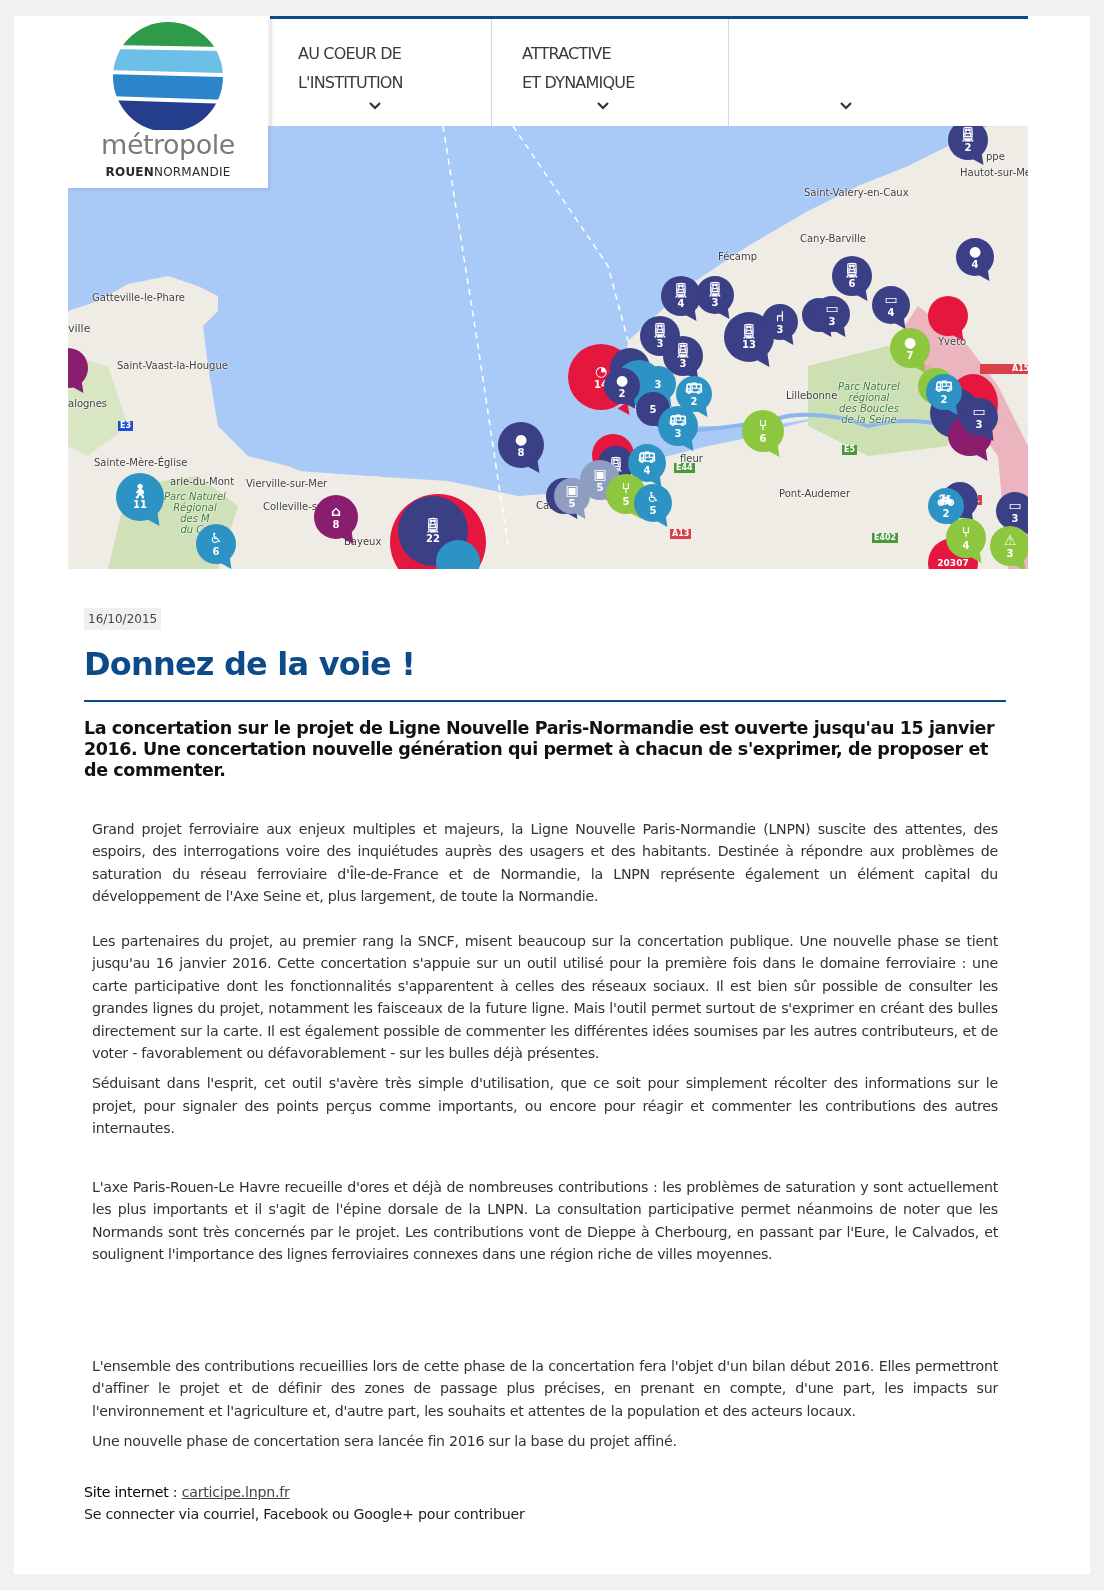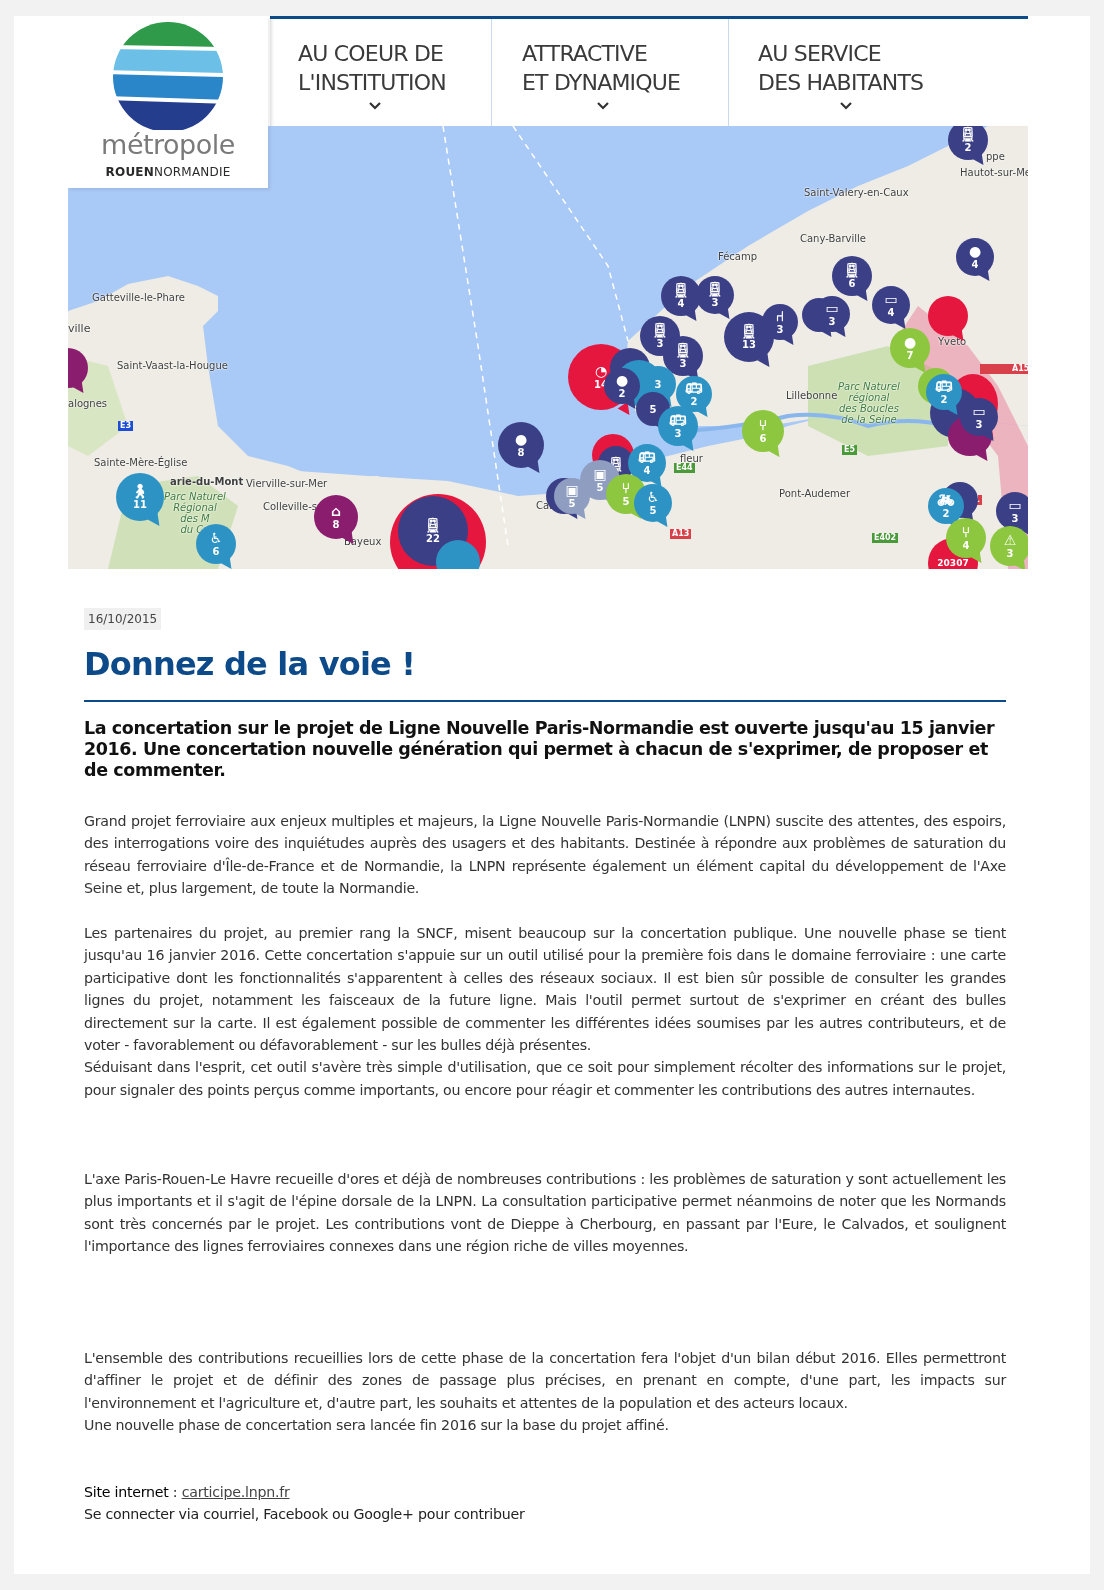--- a/index.html
+++ b/index.html
@@ -43,21 +43,21 @@
     box-shadow: inset 4px 0 4px -3px rgba(0,0,0,0.15);
   }
   .nav-item {
     position: relative; height: 107px; border-right: 1px solid #c9daf0;
     padding-top: 20px; cursor: pointer;
   }
   .nav-item:nth-child(1) { width: 222px; padding-left: 28px; }
   .nav-item:nth-child(2) { width: 237px; padding-left: 30px; }
   .nav-item:nth-child(3) { width: 299px; padding-left: 29px; border-right: none; }
   .nav-label {
-    font-family: "DejaVu Sans", sans-serif; font-size: 22px; line-height: 29px;
+    font-family: "DejaVu Sans", sans-serif; font-size: 16px; line-height: 29px;
     color: #3a3a3a; letter-spacing: -0.8px; white-space: pre-line; display: block;
   }
   .chev {
     position: absolute; top: 80px; width: 14px; height: 14px;
   }
   .nav-item:nth-child(1) .chev { left: 98px; }
   .nav-item:nth-child(2) .chev { left: 104px; }
   .nav-item:nth-child(3) .chev { left: 110px; }
   
   .map {
@@ -103,21 +103,21 @@
     position: absolute; left: 84px; top: 700px; width: 922px; height: 2px; background: #0d4a8a;
   }
   .lead {
     position: absolute; left: 84px; top: 718px; width: 922px; font-size: 17.5px;
     line-height: 21px; color: #111; font-weight: bold; letter-spacing: -0.4px;
   }
   .body {
     position: absolute; left: 84px; width: 922px; font-size: 14.2px; line-height: 22.4px;
     color: #333; text-align: justify; letter-spacing: -0.25px;
   }
-  .body p { margin: 0; }
+  .body p { margin: 8px; }
   .body p.last { text-align-last: left; }
   .p1 { top: 810px; }
   .p2 { top: 922px; }
   .p3 { top: 1168px; }
   .p4 { top: 1347px; }
   .site {
     position: absolute; left: 84px; top: 1481px; font-size: 14.2px; line-height: 22.4px; color: #222;
     letter-spacing: -0.25px;
   }
   .site .lbl { color: #000; }
@@ -157,22 +157,20 @@
       </svg>
   </div>
   <div class="nav-item">
     <span class="nav-label">ATTRACTIVE
 ET DYNAMIQUE</span>
     <svg class="chev" viewBox="0 0 14 14">
         <path d="M2 4 L7 9 L12 4" fill="none" stroke="#333" stroke-width="2.2"></path>
       </svg>
   </div>
   <div class="nav-item">
-    <span class="nav-label">AU SERVICE
-DES HABITANTS</span>
     <svg class="chev" viewBox="0 0 14 14">
         <path d="M2 4 L7 9 L12 4" fill="none" stroke="#333" stroke-width="2.2"></path>
       </svg>
   </div>
 </nav>
 
 <div class="map">
   <svg width="960" height="443" viewBox="0 0 960 443">
     <rect width="960" height="443" fill="#a9c9f6"></rect>
 
@@ -192,21 +190,21 @@
     <path d="M445 0 L540 140 L560 215" stroke="#ffffff" stroke-width="1.5" stroke-dasharray="6 5" fill="none"></path>
 
     <path d="M850 180 L900 220 L930 260 L950 300 L960 320 L960 443 L940 443 L930 330 L900 290 L860 250 L830 210 Z" fill="#ea7c98" opacity="0.5"></path>
   </svg>
 
   <span class="map-label" style="left:24px;top:166px;">Gatteville-le-Phare</span>
   <span class="map-label" style="left:0px;top:196px;font-size:11px;">ville</span>
   <span class="map-label" style="left:32px;top:234px;margin-left:17px;">Saint-Vaast-la-Hougue</span>
   <span class="map-label" style="left:0px;top:272px;">alognes</span>
   <span class="map-label" style="left:26px;top:331px;">Sainte-Mère-Église</span>
-  <span class="map-label" style="left:102px;top:350px;font-weight:bold;">arie-du-Mont</span>
+  <span class="map-label" style="left:102px;top:350px;">arie-du-Mont</span>
   <span class="map-label" style="left:178px;top:352px;">Vierville-sur-Mer</span>
   <span class="map-label" style="left:195px;top:367px;margin-top:8px;">Colleville-su</span>
   <span class="map-label" style="left:276px;top:410px;">Bayeux</span>
   <span class="map-label" style="left:468px;top:374px;">Cabourg</span>
   <span class="map-label" style="left:650px;top:125px;">Fécamp</span>
   <span class="map-label" style="left:736px;top:61px;">Saint-Valery-en-Caux</span>
   <span class="map-label" style="left:732px;top:107px;">Cany-Barville</span>
   <span class="map-label" style="left:892px;top:41px;">Hautot-sur-Mer</span>
   <span class="map-label" style="left:918px;top:25px;">ppe</span>
   <span class="map-label" style="left:870px;top:210px;">Yveto</span>

